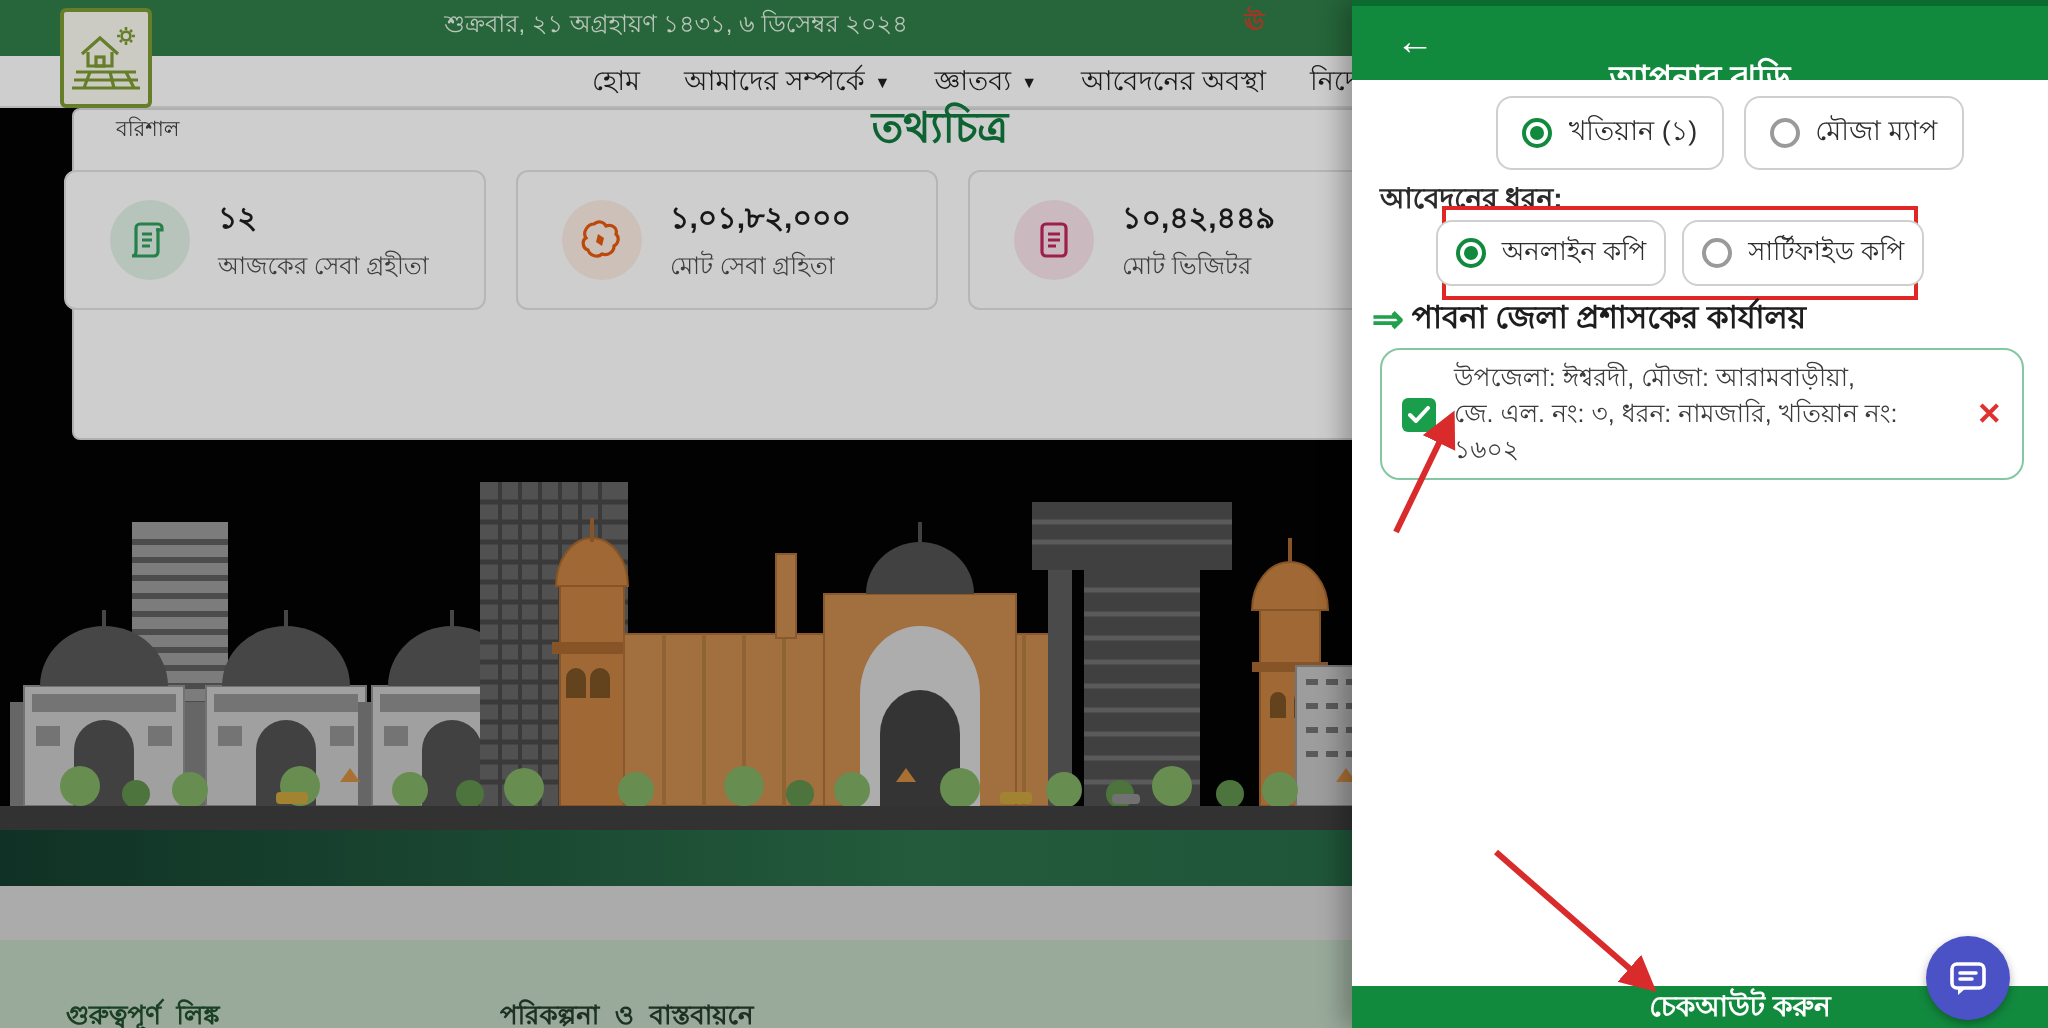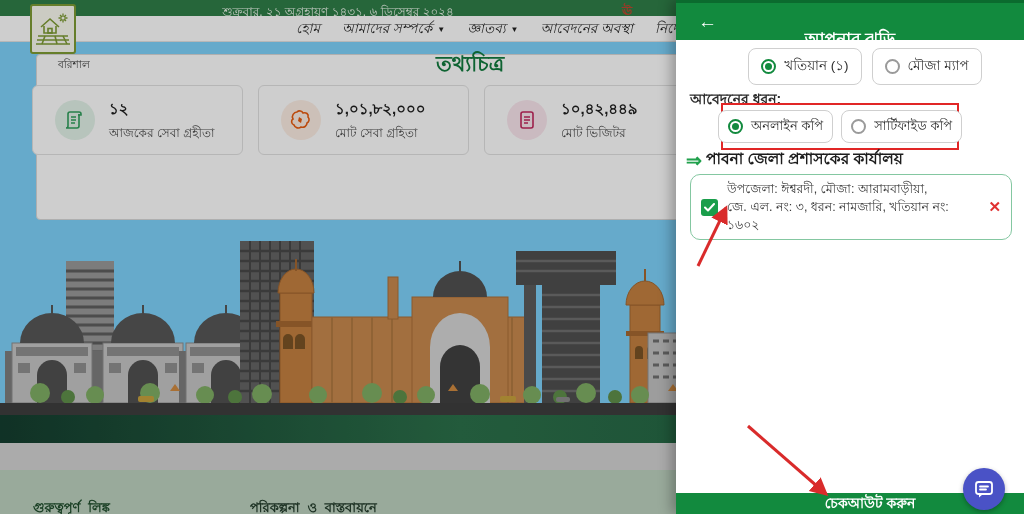--- a/index.html
+++ b/index.html
@@ -1,25 +1,25 @@
 <!DOCTYPE html>
 <html><head>
 <meta charset="utf-8">
 <style>
   * { margin:0; padding:0; box-sizing:border-box; }
   html,body { background:#666; }
   body { font-family:"Liberation Sans", sans-serif; }
   .screen{ position:relative; width:1024px; height:514px; background:#fff; overflow:hidden; margin:0 auto; }
 
   
-  .page{ position:absolute; inset:0; z-index:1; background:#7dd3fc; }
+  .page{ position:absolute; inset:0; z-index:1; background:#000000; }
   .topbar{ position:absolute; left:0; top:0; width:1024px; height:28px; background:#2e7d46; }
   .topbar-date{ position:absolute; left:0; right:348px; top:0; height:25px; line-height:25px; text-align:center;
     color:#eaf6ea; font-size:12px; }
-  .navbar{ position:absolute; left:0; top:16px; width:1024px; height:26px; background:#ffffff; border-bottom:1px solid #e3e3e3;font-style:italic;}
+  .navbar{ position:absolute; left:0; top:28px; width:1024px; height:26px; background:#ffffff; border-bottom:1px solid #e3e3e3;}
   .nav-items{ position:absolute; left:296px; top:0; height:26px; display:flex; align-items:center; gap:22px; white-space:nowrap; }
   .nav-item{ font-size:13.5px; color:#1f1f1f; cursor:pointer; display:flex; align-items:center; gap:5px;}
   .nav-caret{ font-size:8px; color:#1f1f1f; }
   .logo-box{ position:absolute; left:30px; top:4px; width:46px; height:50px; background:#fcfcf2; border:2px solid #7d9b33;
     border-radius:3px; display:flex; align-items:center; justify-content:center; z-index:3;}
   .content-panel{ position:absolute; left:36px; top:54px; width:975px; height:166px; background:#fff; border:1px solid #d9d9d9; border-radius:4px;}
   .district-label{ position:absolute; left:21px; top:2px; font-size:10.5px; color:#3a3a3a; }
   .notice-fragment{ position:absolute; left:622px; top:2px; font-size:12px; color:#c0452f; font-weight:bold; }
   .stats-title{ position:absolute; left:380px; top:48px; width:180px; text-align:center; font-size:21px; font-weight:bold; color:#0f7a3c;}
   .stat-card{ position:absolute; top:85px; height:70px; width:211px; background:#fff; border:1px solid #e2e2e2; border-radius:6px;

